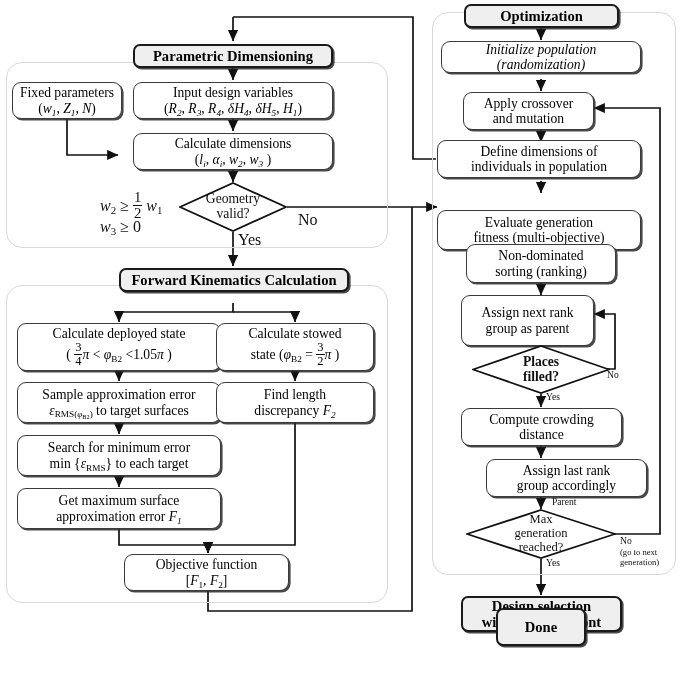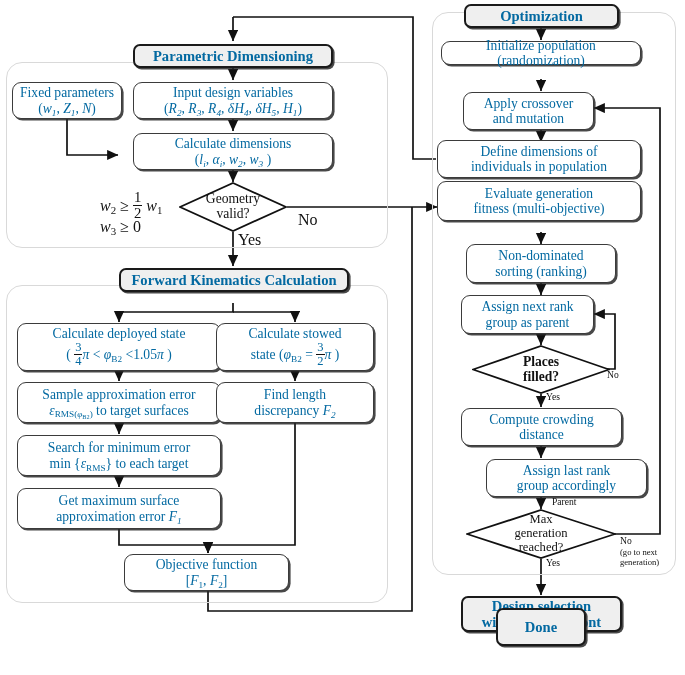--- a/index.html
+++ b/index.html
@@ -7,21 +7,21 @@
         font-family:"Liberation Serif",serif;overflow:hidden;}
   #wires{position:absolute;left:0;top:0;width:685px;height:675px;pointer-events:none;}
 
   
   .group{position:absolute;border:1.2px solid #d9d9d9;border-radius:16px;background:transparent;}
 
   
   .box{position:absolute;box-sizing:border-box;border:1.7px solid #3b3b3b;
        border-radius:9px;background:#ffffff;display:flex;align-items:center;
        justify-content:flex-start;text-align:center;line-height:1.12;
-       color:#0369a1;box-shadow:1.6px 1.6px 0 0 rgba(40,40,40,.85);}
+       color:#000000;box-shadow:1.6px 1.6px 0 0 rgba(40,40,40,.85);}
   .box .t{display:block;width:100%;padding:0 3px;}
 
   
   .hdr{background:#efefef;font-weight:bold;border:2.1px solid #1a1a1a;border-radius:7px;}
 
   
   .dia{position:absolute;}
   .dia .lbl{position:absolute;left:0;top:0;width:100%;height:100%;
             display:flex;align-items:center;justify-content:center;
             text-align:center;line-height:1.1;color:#111;}
@@ -202,21 +202,21 @@
     </span>
   </div>
 
   <div class="box f14" style="left:124px;top:554px;width:165px;height:37px;">
     <span class="t">
       <span>Objective function</span><br>
       <span>[<i>F</i><sub>1</sub>, <i>F</i><sub>2</sub>]</span>
     </span>
   </div>
 
-  <div class="box f14" style="left:441px;top:41px;width:200px;height:24px;">
+  <div class="box f14" style="left:441px;top:41px;width:200px;height:32px;font-style:italic;">
     <span class="t">
       <span>Initialize population</span><br>
       <span>(randomization)</span>
     </span>
   </div>
 
   <div class="box f14" style="left:463px;top:92px;width:131px;height:38px;">
     <span class="t">
       <span>Apply crossover</span><br>
       <span>and mutation</span>
@@ -225,35 +225,35 @@
 
   <div class="edge f9" style="left:548px;top:130px;">Offspring</div>
 
   <div class="box f14" style="left:437px;top:140px;width:204px;height:38px;">
     <span class="t">
       <span>Define dimensions of</span><br>
       <span>individuals in population</span>
     </span>
   </div>
 
-  <div class="box f14" style="left:437px;top:181px;width:204px;height:40px;">
+  <div class="box f14" style="left:437px;top:210px;width:204px;height:40px;">
     <span class="t">
       <span>Evaluate generation</span><br>
       <span>fitness (multi-objective)</span>
     </span>
   </div>
 
   <div class="box f14" style="left:466px;top:244px;width:150px;height:39px;">
     <span class="t">
       <span>Non-dominated</span><br>
       <span>sorting (ranking)</span>
     </span>
   </div>
 
-  <div class="box f14" style="left:461px;top:295px;width:133px;height:39px;">
+  <div class="box f14" style="left:461px;top:295px;width:133px;height:51px;">
     <span class="t">
       <span>Assign next rank</span><br>
       <span>group as parent</span>
     </span>
   </div>
 
   <div class="dia" style="left:472px;top:345px;width:138px;height:49px;font-weight:bold;">
     <svg width="138" height="49" viewBox="0 0 138 49">
       <polygon points="69,1 137,24.5 69,48 1,24.5" fill="#fff" stroke="#111" stroke-width="1.8"></polygon>
     </svg>

